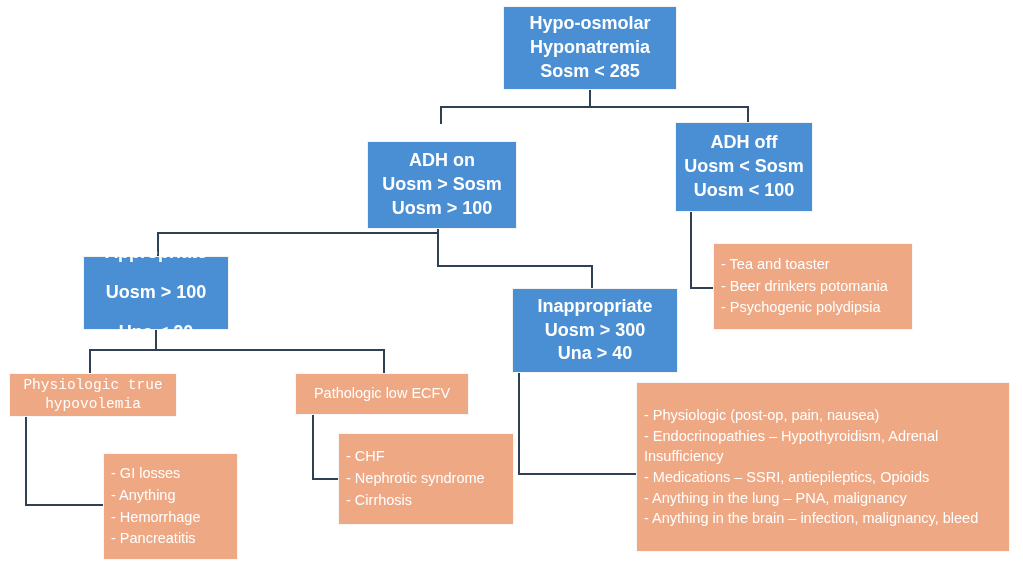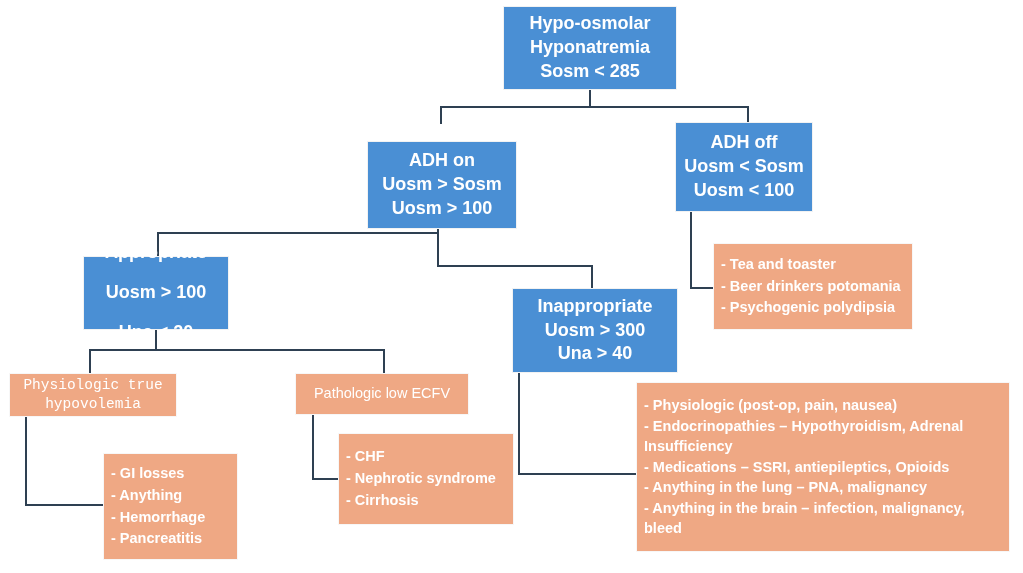--- a/index.html
+++ b/index.html
@@ -48,21 +48,20 @@
     align-items: center;
   }
   .orange.listbox {
     text-align: left;
     padding-left: 7px;
     padding-right: 6px;
   }
   .orange.listbox .line {
     line-height: 1.5;
     white-space: nowrap;
-    font-weight: bold;
   }
   .orange.listbox.wrapping .line {
     white-space: normal;
     line-height: 1.42;
   }
   .sans-alt {
     font-family: "Liberation Sans", sans-serif;
   }
   
   .conn {

